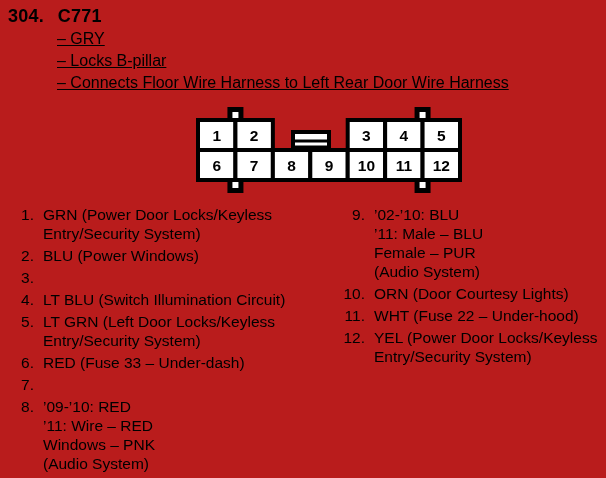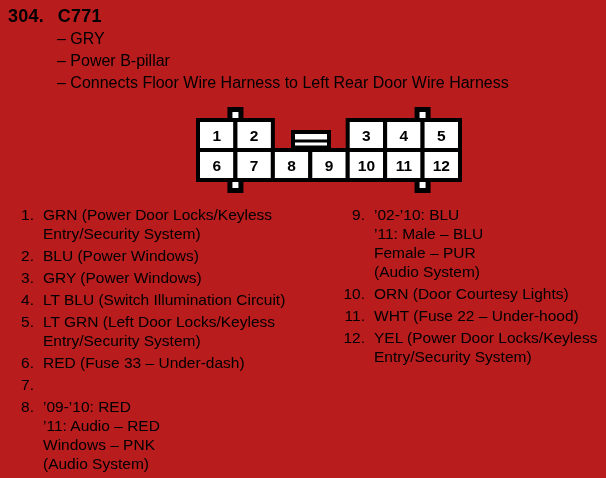--- a/index.html
+++ b/index.html
@@ -23,21 +23,21 @@
     line-height: 21px;
     letter-spacing: 0.2px;
   }
   .attributes {
     position: absolute;
     left: 57px;
     top: 28px;
     font-size: 16px;
     line-height: 22px;
   }
-  .attr-line { display: block; white-space: nowrap; }
+  .attr-line { display: block; white-space: nowrap; text-decoration: underline; }
   .connector-wrap {
     position: absolute;
     left: 190px;
     top: 104px;
     width: 276px;
     height: 92px;
   }
   .cell  { fill: #ffffff; stroke: #000000; stroke-width: 4; }
   .tab   { fill: #ffffff; stroke: #000000; stroke-width: 5; }
   .latch { fill: #ffffff; stroke: #000000; stroke-width: 4; }
@@ -68,21 +68,21 @@
 
 <div class="page">
 
   <div class="doc-header">
     <span>304.</span>
     <span>C771</span>
   </div>
 
   <div class="attributes">
     <span class="attr-line">– GRY</span>
-    <span class="attr-line">– Power B-pillar</span>
+    <span class="attr-line">– Locks B-pillar</span>
     <span class="attr-line">– Connects Floor Wire Harness to Left Rear Door Wire Harness</span>
   </div>
 
   <div class="connector-wrap">
     <svg width="276" height="92" viewBox="0 0 276 92">
 
       <rect class="tab" x="39.93" y="5.5" width="11" height="11"></rect>
       <rect class="tab" x="227.07" y="5.5" width="11" height="11"></rect>
       <rect class="tab" x="39.93" y="75.5" width="11" height="11"></rect>
       <rect class="tab" x="227.07" y="75.5" width="11" height="11"></rect>
@@ -130,23 +130,20 @@
       </span>
     </div>
     <div class="pin-item">
       <span class="pin-num">2.</span>
       <span class="pin-lines">
         <span class="pin-line">BLU (Power Windows)</span>
       </span>
     </div>
     <div class="pin-item">
       <span class="pin-num">3.</span>
-      <span class="pin-lines">
-        <span class="pin-line">GRY (Power Windows)</span>
-      </span>
     </div>
     <div class="pin-item">
       <span class="pin-num">4.</span>
       <span class="pin-lines">
         <span class="pin-line">LT BLU (Switch Illumination Circuit)</span>
       </span>
     </div>
     <div class="pin-item">
       <span class="pin-num">5.</span>
       <span class="pin-lines">
@@ -160,21 +157,21 @@
         <span class="pin-line">RED (Fuse 33 – Under-dash)</span>
       </span>
     </div>
     <div class="pin-item">
       <span class="pin-num">7.</span>
     </div>
     <div class="pin-item">
       <span class="pin-num">8.</span>
       <span class="pin-lines">
         <span class="pin-line">’09-’10: RED</span>
-        <span class="pin-line">’11: Audio – RED</span>
+        <span class="pin-line">’11: Wire – RED</span>
         <span class="pin-line">Windows – PNK</span>
         <span class="pin-line">(Audio System)</span>
       </span>
     </div>
   </div>
 
   <div class="pin-col pin-col-right">
     <div class="pin-item">
       <span class="pin-num">9.</span>
       <span class="pin-lines">

